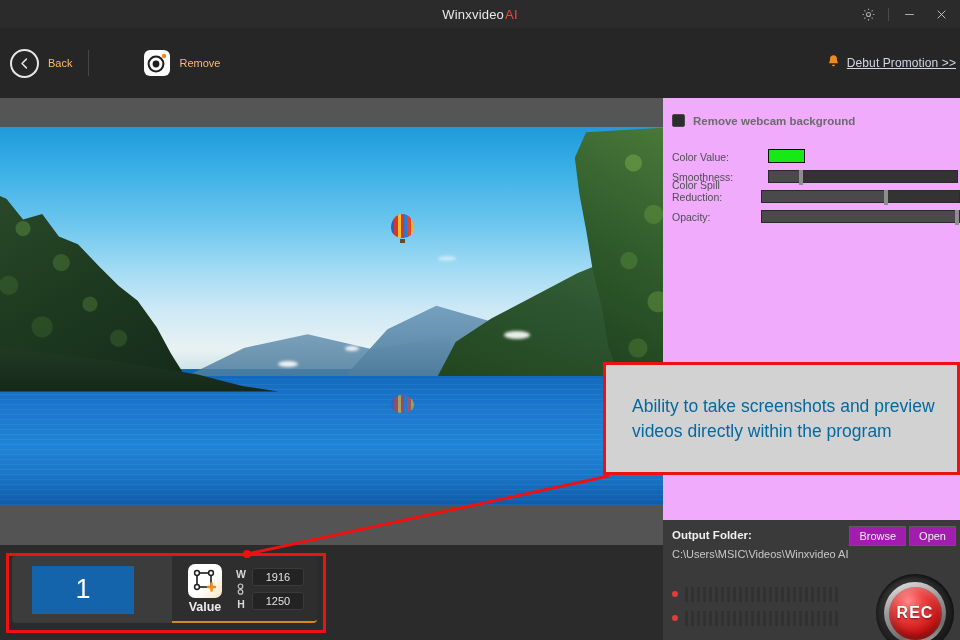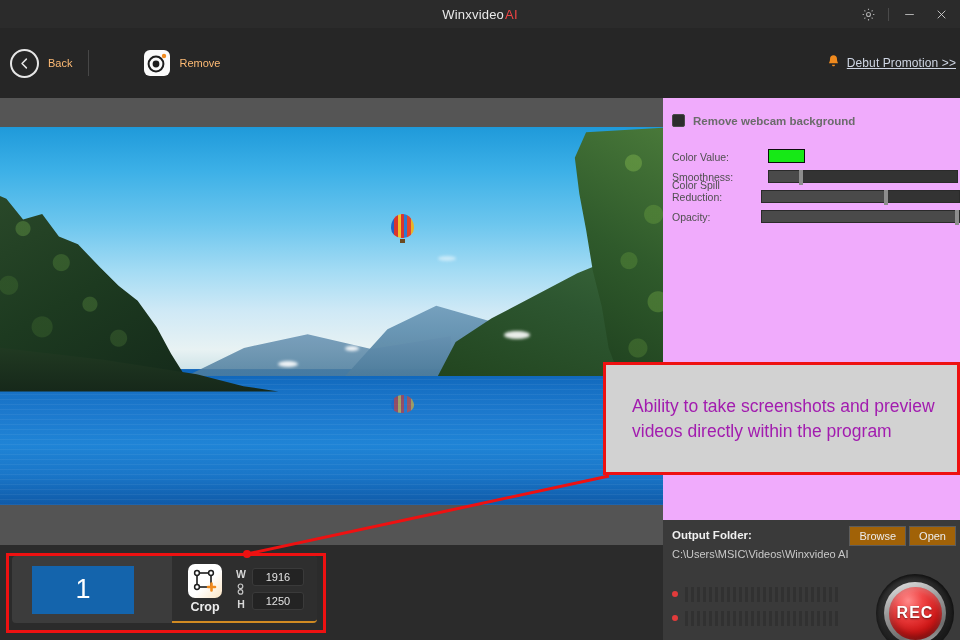--- a/index.html
+++ b/index.html
@@ -192,37 +192,37 @@
     position: absolute; top: -1px; width: 4px; height: 15px; background: #8d8d8d;
   }
 
   
   .callout {
     position: absolute; left: 603px; top: 362px; width: 357px; height: 113px;
     background: #d2d2d2; border: 3px solid #ee1111;
     display: flex; align-items: center; padding-left: 26px;
   }
   .callout p {
-    color: #a21caf; font-size: 17.5px; line-height: 25px; font-weight: 500;
+    color: #0369a1; font-size: 17.5px; line-height: 25px; font-weight: 500;
   }
   .lead-line {
     position: absolute; left: 243px; top: 474px; width: 370px; height: 86px;
     pointer-events: none;
   }
 
   
   .output-panel {
     position: absolute; left: 663px; top: 520px; width: 297px; height: 140px;
     background: #3a3a3a;
   }
   .out-title { position: absolute; left: 9px; top: 9px; color: #f0f0f0; font-size: 11.5px; font-weight: bold; }
   .out-path  { position: absolute; left: 9px; top: 28px; color: #c9c9c9; font-size: 11px; }
   .out-btns  { position: absolute; right: 4px; top: 6px; display: flex; gap: 3px; }
   .out-btn   {
-    background: #a16207; color: #ececec; font-size: 11px;
+    background: #a21caf; color: #ececec; font-size: 11px;
     padding: 3px 9px; border: 1px solid #5c5c5c;
   }
   .meters { position: absolute; left: 9px; top: 62px; }
   .meter-row { display: flex; align-items: center; height: 24px; gap: 7px; }
   .meter-dot { width: 6px; height: 6px; border-radius: 50%; background: #e23b3b; }
   .meter-bars { display: flex; gap: 3px; }
   .meter-bars i { display: block; width: 3px; height: 15px; background: #313131; }
 
   .rec-outer {
     position: absolute; right: 6px; bottom: 8px; width: 78px; height: 78px;
@@ -523,21 +523,21 @@
         <div class="crop-btn">
           <div class="crop-ic">
             <svg width="30" height="30" viewBox="0 0 30 30">
               <rect x="7" y="7" width="14" height="14" fill="none" stroke="#2a2a2a" stroke-width="1.7"></rect>
               <circle cx="7" cy="7" r="2.4" fill="#fff" stroke="#1d1d1d" stroke-width="1.5"></circle>
               <circle cx="21" cy="7" r="2.4" fill="#fff" stroke="#1d1d1d" stroke-width="1.5"></circle>
               <circle cx="7" cy="21" r="2.4" fill="#fff" stroke="#1d1d1d" stroke-width="1.5"></circle>
               <path d="M21.5 17.5v7M18 21h7" stroke="#f08a1e" stroke-width="2.6" stroke-linecap="round"></path>
             </svg>
           </div>
-          <div class="crop-cap">Crop</div>
+          <div class="crop-cap">Value</div>
         </div>
 
         <div class="wh-block">
           <div class="wh-labs">
             <span class="wh-lab">W</span>
             <span class="chain">
               <svg width="9" height="13" viewBox="0 0 9 13" fill="none" stroke="#c5c5c5" stroke-width="1.2">
                 <rect x="2.2" y="1" width="4.6" height="4.6" rx="2.3"></rect>
                 <rect x="2.2" y="6.6" width="4.6" height="4.6" rx="2.3"></rect>
               </svg>

